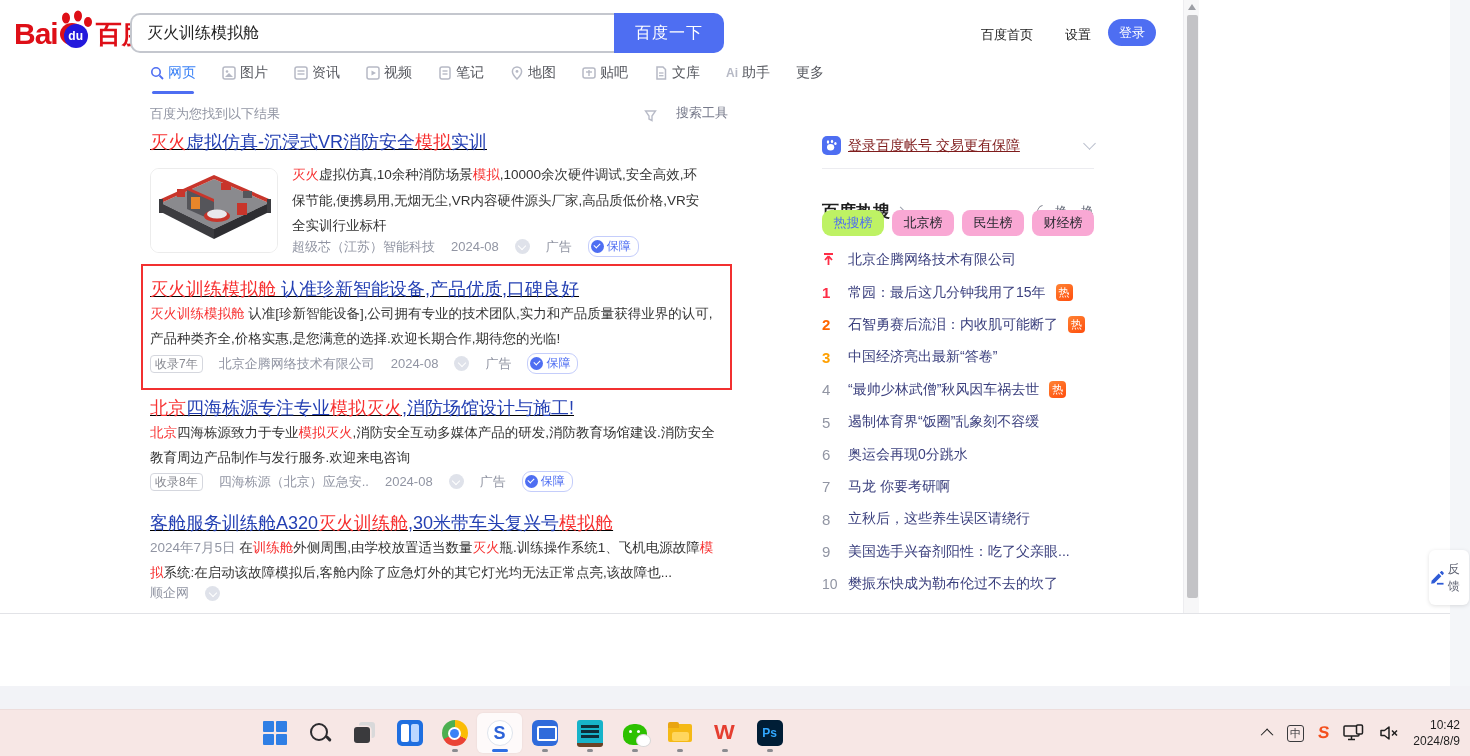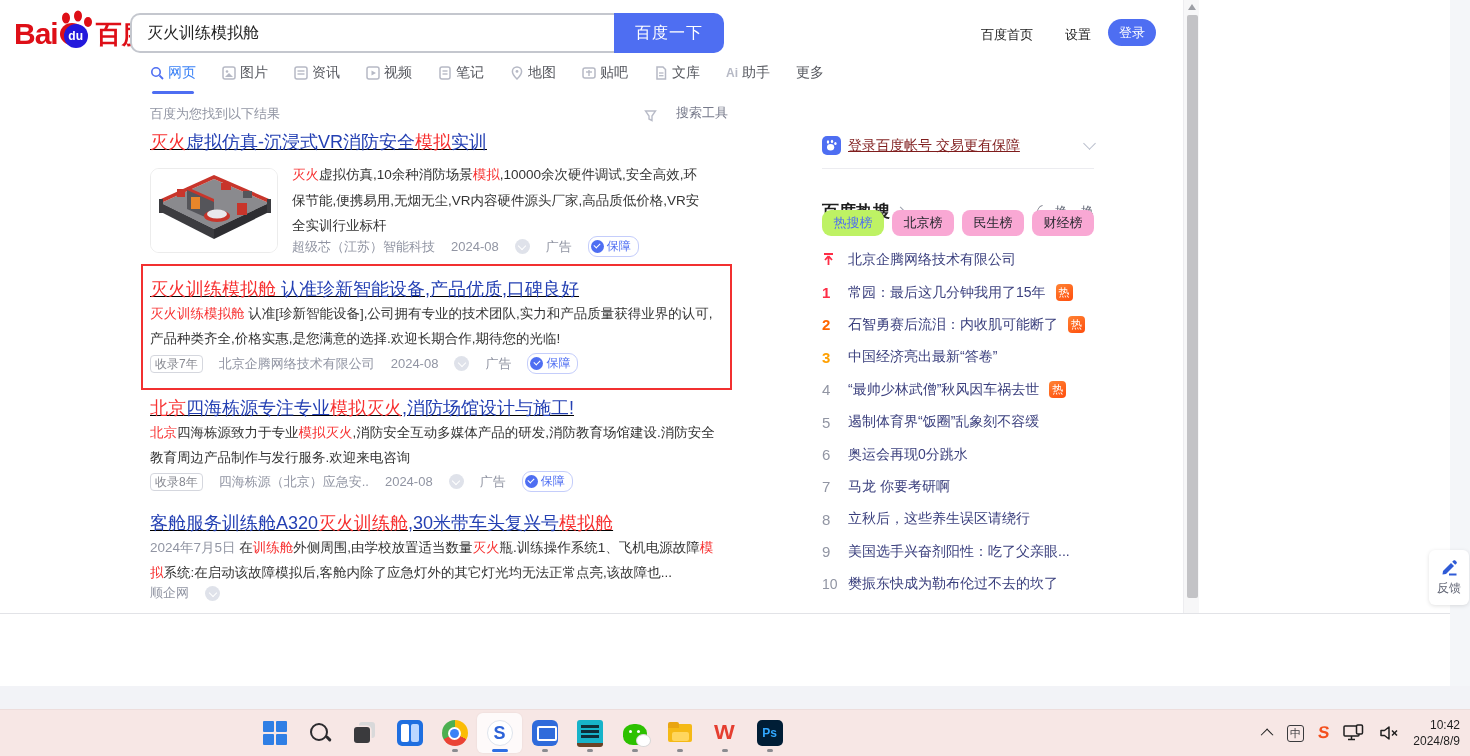--- a/index.html
+++ b/index.html
@@ -113,21 +113,21 @@
 
   
   #scrollbar { left:1183px; top:0; width:16px; height:613px; background:#f7f7f8; border-left:1px solid #ededf0; }
   #scroll-up { position:absolute; left:4px; top:4px; width:0; height:0;
       border-left:4px solid transparent; border-right:4px solid transparent; border-bottom:6px solid #9d9fa5; }
   #scroll-thumb { position:absolute; left:2.5px; top:15px; width:11px; height:583px; background:#c3c3c6; border-radius:2px; }
   #right-strip { left:1450px; top:0; width:20px; height:686px; background:#f4f6f9; }
   #content-divider { left:0; top:613px; width:1450px; height:1px; background:#e2e3e7; }
 
   #feedback { left:1429px; top:550px; width:40px; height:55px; background:#fff; border-radius:6px;
-      box-shadow:0 1px 4px rgba(0,0,0,.12); display:flex; flex-direction:column; align-items:center;
+      box-shadow:0 1px 4px rgba(0,0,0,.12); display:flex; flex-direction:row; align-items:center;
       justify-content:center; gap:3px; cursor:pointer; }
   #feedback .fb-txt { font-size:12px; color:#626675; }
 
   
   #gray-band { left:0; top:686px; width:1470px; height:23px; background:#f2f3f7; }
   #taskbar { left:0; top:709px; width:1470px; height:47px; background:#f7e7e5; border-top:1px solid rgba(0,0,0,.04); }
 
   #tb-center { position:absolute; left:252px; top:3px; display:flex; }
   .slot { width:45px; height:40px; display:flex; align-items:center; justify-content:center; position:relative; border-radius:6px; cursor:pointer; }
   .slot.active-app { background:rgba(255,255,255,.8); box-shadow:0 0 2px rgba(0,0,0,.08); }

